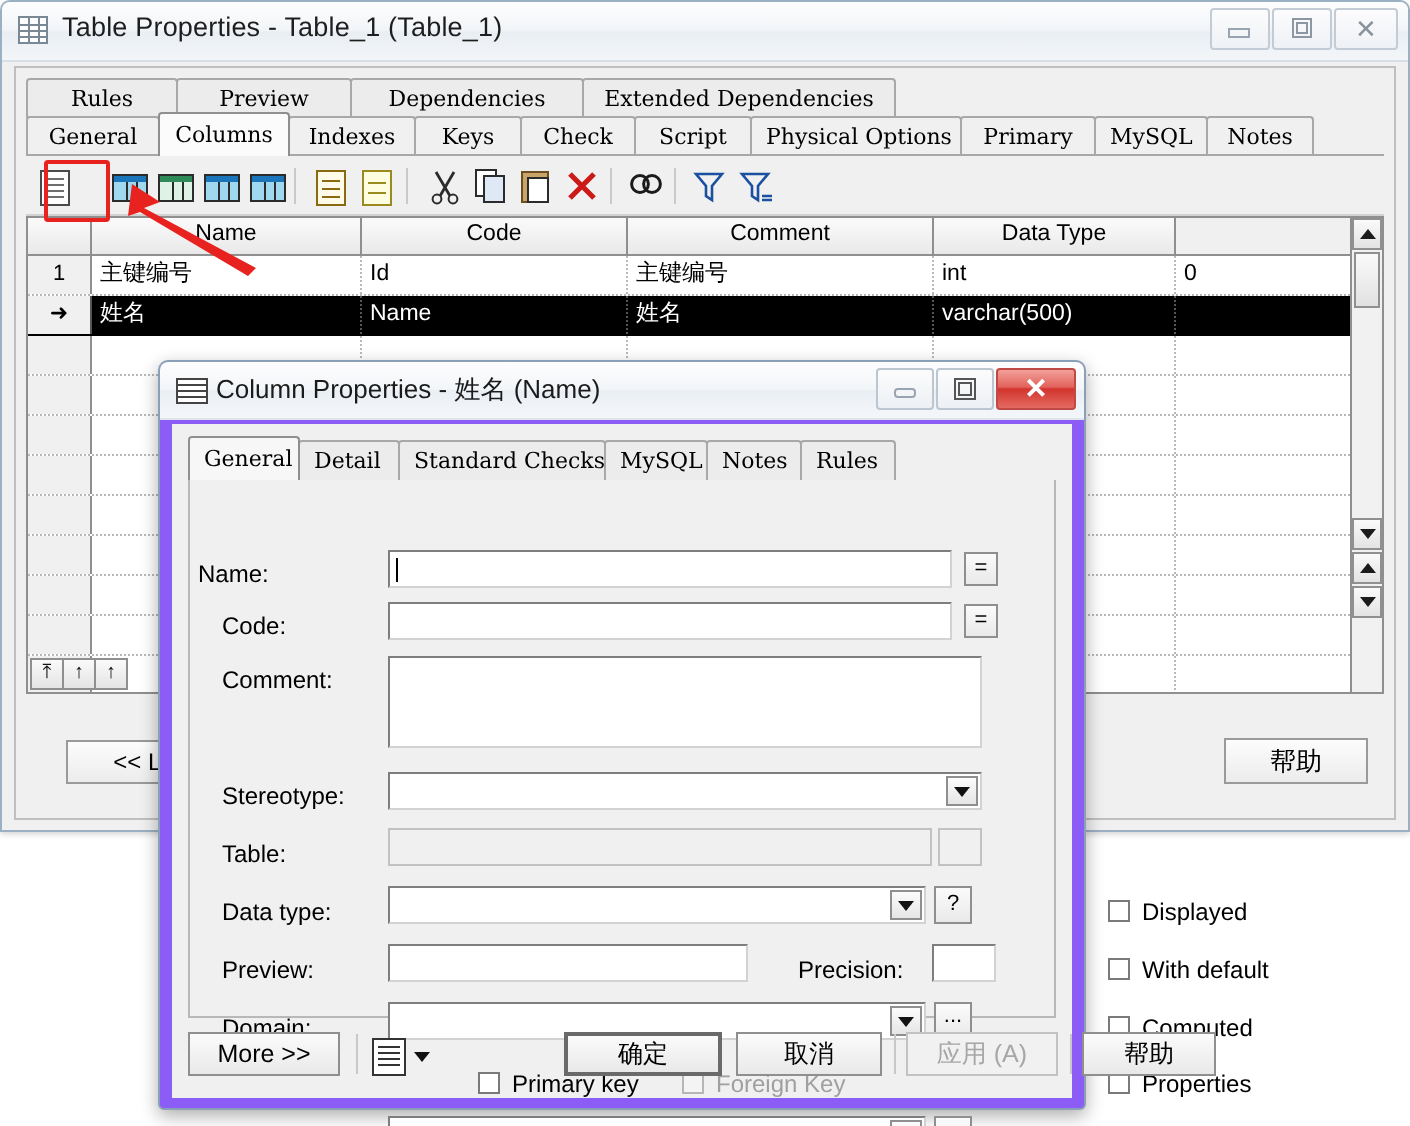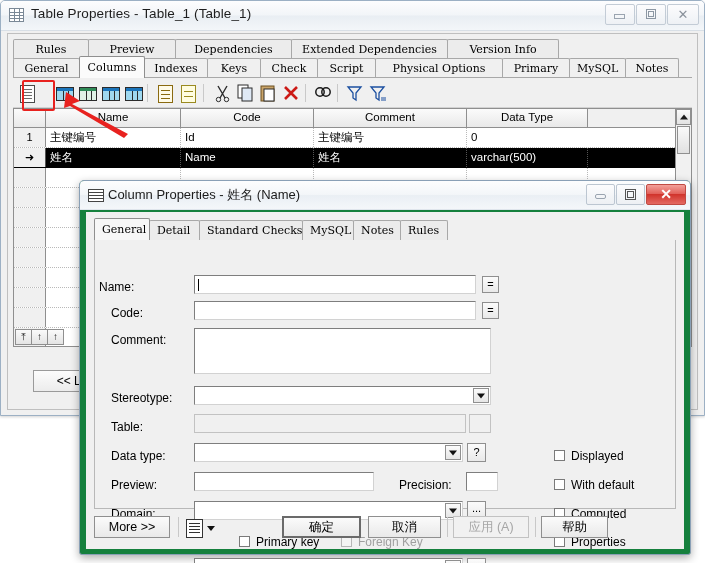--- a/index.html
+++ b/index.html
@@ -204,22 +204,22 @@
   }
   .help-btn-main {
     position:absolute; right: 13px; bottom: 17px; width: 72px; height: 23px;
     background: linear-gradient(to bottom,#fcfcfc,#ececec);
     border: 1px solid #9a9a9a; box-sizing:border-box;
     font-size: 13px; color:#000; line-height: 21px; text-align:center;
   }
 
   
   .dlg {
-    position:absolute; left: 79px; top: 180px; width: 612px; height: 375px;
-    background: #15803d;
+    position:absolute; left: 79px; top: 180px; width: 464px; height: 375px;
+    background: #8b5cf6;
     border: 1px solid #8aa0b6; border-radius: 5px 5px 3px 3px;
     box-sizing:border-box;
     box-shadow: 0 3px 9px rgba(0,0,0,.32);
     z-index: 100;
   }
   .dtitle {
     position:absolute; left:0; top:0; right:0; height: 28px;
     background: linear-gradient(to bottom,#fdfdfe 0%, #f3f6f9 48%, #eaeff4 52%, #f4f7fa 100%);
     border-bottom: 1px solid #dfe5ec;
     border-radius: 4px 4px 0 0;
@@ -360,33 +360,32 @@
     </div>
 
     <div class="client">
 
       <div class="tabrow row1">
         <div class="tabstrip">
           <div class="tab" style="width:76px">Rules</div>
           <div class="tab" style="width:88px">Preview</div>
           <div class="tab" style="width:117px">Dependencies</div>
           <div class="tab" style="width:157px">Extended Dependencies</div>
-          <div class="tab" style="width:112px">Version Info</div>
         </div>
       </div>
 
       <div class="tabrow row2">
         <div class="tabstrip">
           <div class="tab" style="width:67px">General</div>
           <div class="tab active" style="width:66px">Columns</div>
           <div class="tab" style="width:64px">Indexes</div>
           <div class="tab" style="width:54px">Keys</div>
           <div class="tab" style="width:58px">Check</div>
           <div class="tab" style="width:59px">Script</div>
-          <div class="tab" style="width:128px">Physical Options</div>
+          <div class="tab" style="width:106px">Physical Options</div>
           <div class="tab" style="width:68px">Primary</div>
           <div class="tab" style="width:57px">MySQL</div>
           <div class="tab" style="width:54px">Notes</div>
         </div>
       </div>
       <div class="tab-underline"></div>
 
       <div class="toolbar">
         <div class="tbi" style="left:4px">
           <span class="g-doc">
@@ -495,20 +494,21 @@
           <div class="gh c2">Code</div>
           <div class="gh c3">Comment</div>
           <div class="gh c4">Data Type</div>
         </div>
 
         <div class="grow">
           <div class="gc c0 rowmark">1</div>
           <div class="gc c1">主键编号</div>
           <div class="gc c2">Id</div>
           <div class="gc c3">主键编号</div>
+          <div class="gc c4">int</div>
           <div class="gc c5">0</div>
         </div>
 
         <div class="grow sel">
           <div class="gc c0 rowmark">➜</div>
           <div class="gc c1">姓名</div>
           <div class="gc c2">Name</div>
           <div class="gc c3">姓名</div>
           <div class="gc c4">varchar(500)</div>
           <div class="gc c5"></div>

